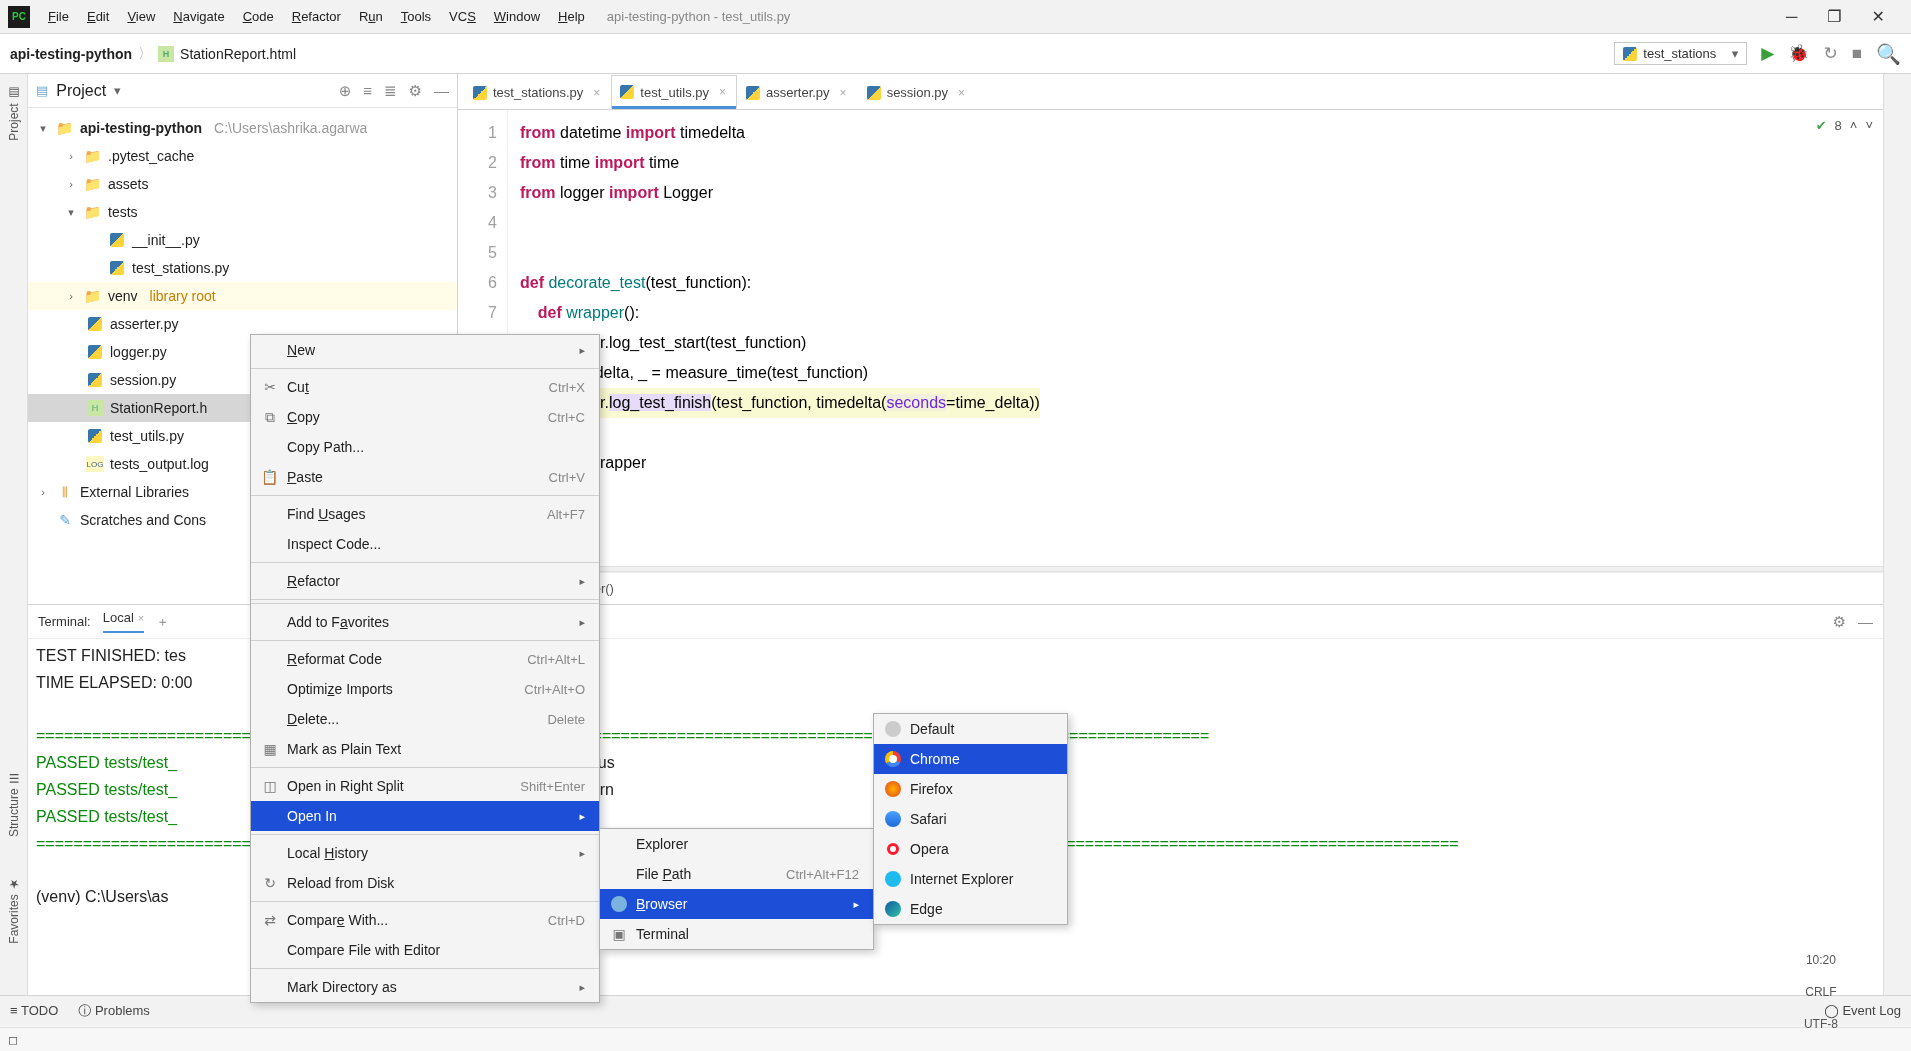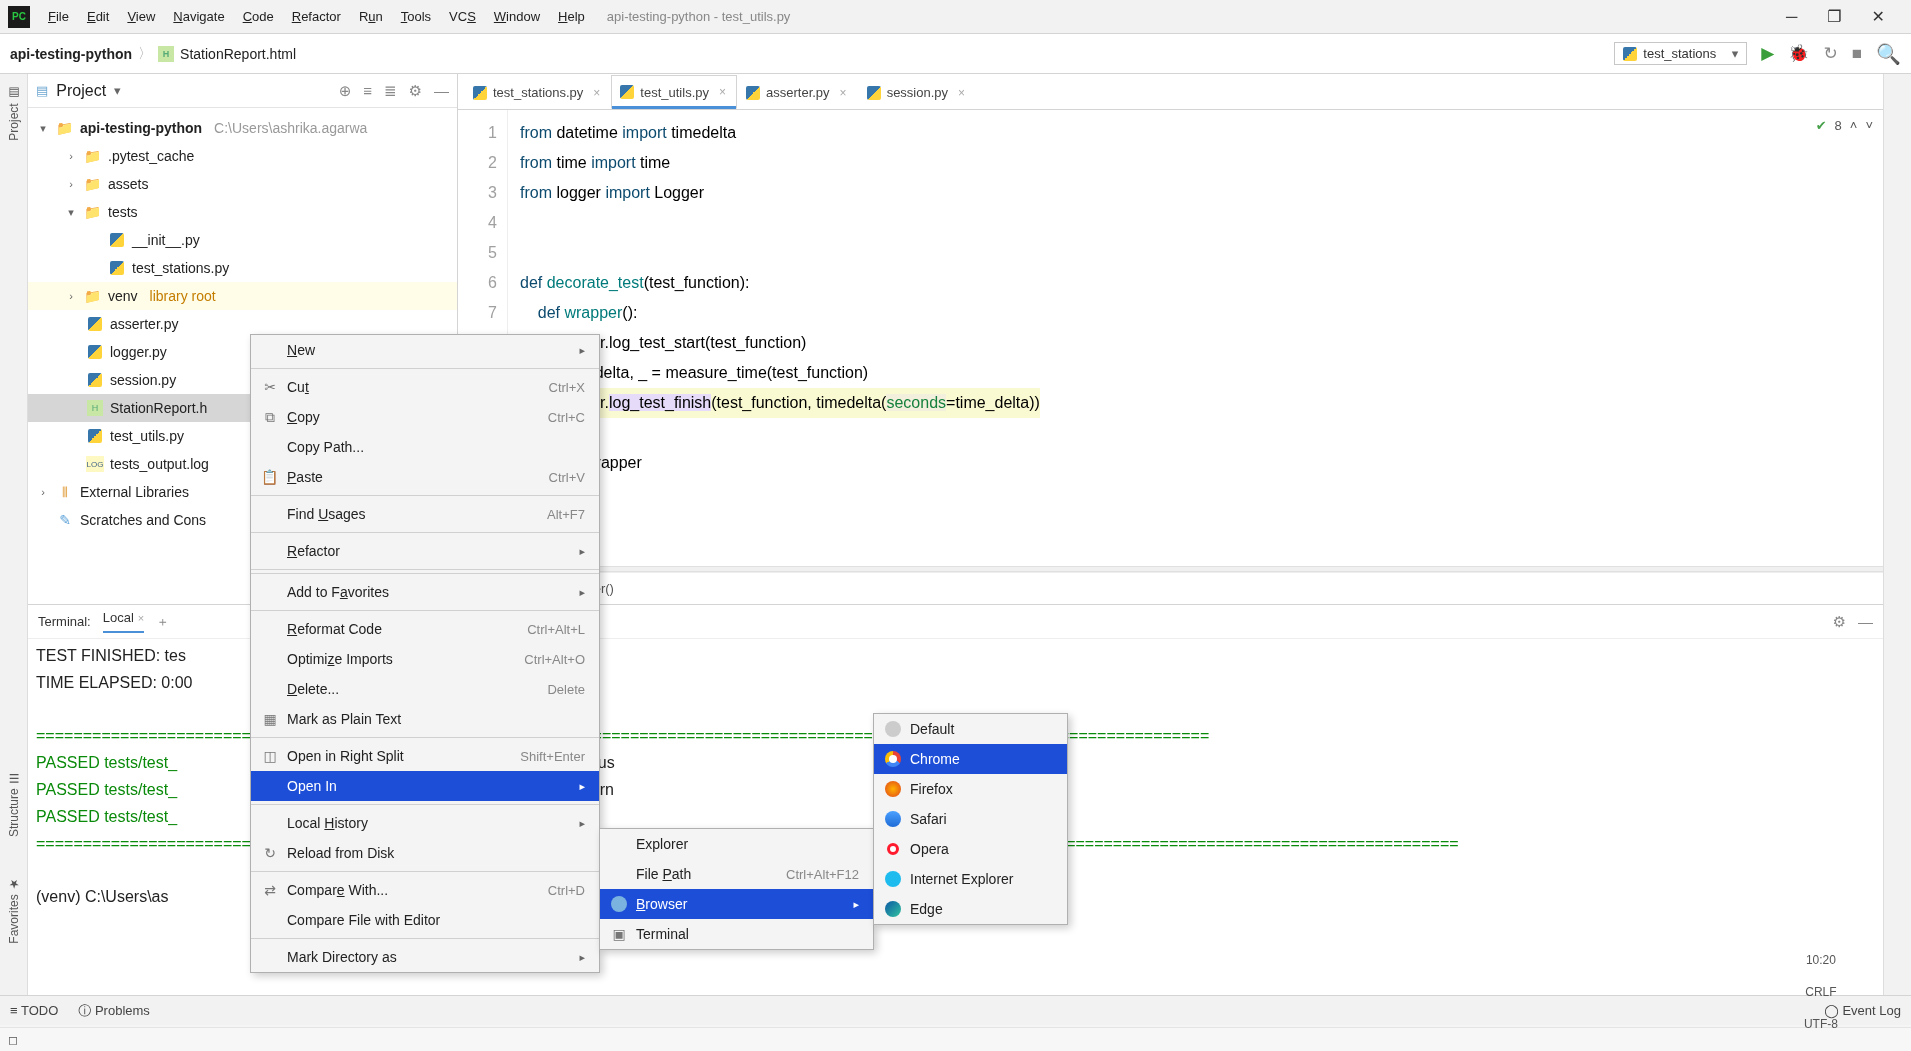--- a/index.html
+++ b/index.html
@@ -55,22 +55,22 @@
 
 .editor-area { position: absolute; left: 458px; top: 74px; right: 28px; height: 530px; background: #fff; display:flex; flex-direction:column; }
 .editor-tabs { height: 36px; display:flex; align-items:flex-end; border-bottom: 1px solid #d4d4d4; padding-left: 6px; }
 .editor-tab { height: 34px; padding: 0 10px 0 8px; display:flex; align-items:center; gap:6px; border: 1px solid transparent; border-bottom: none; font-size:13px; color:#444; position:relative; }
 .editor-tab .close-x { color:#aaa; margin-left:4px; font-size:12px; }
 .editor-tab.active { background:#fff; border-color:#d4d4d4; border-bottom:1px solid #fff; }
 .editor-tab.active::after { content:""; position:absolute; bottom:-1px; left:0; right:0; height:3px; background:#4a90d9; }
 .editor-body { flex:1; display:flex; position:relative; font-family: "Consolas","Courier New",monospace; font-size:16px; }
 .gutter { width:50px; text-align:right; padding: 8px 10px 8px 0; color:#a0a0a0; background:#fff; line-height:30px; border-right:1px solid #eee; }
 .code { padding:8px 0 8px 12px; line-height:30px; white-space:pre; }
-.code .kw { color:#0c4a6e; font-weight:400; }
-.code .nm { color:#15803d; }
+.code .kw { color:#be185d; font-weight:700; }
+.code .nm { color:#6d28d9; }
 .code .call{ color:#007a7a; }
 .code .hl { background:#e6dbf8; }
 .code .hl2 { background:#f2f0dc; }
 .editor-status { position:absolute; right:10px; top:8px; display:flex; align-items:center; gap:8px; color:#555; font-size:13px; font-family:"Segoe UI"; }
 .editor-status .check { color:#45a049; }
 .empty-band { height:6px; background:#f0f0f0; border-top:1px solid #e0e0e0; border-bottom:1px solid #e0e0e0; }
 .breadcrumb-editor { height: 32px; display:flex; align-items:center; padding:0 12px; gap:8px; font-size:13px; color:#555; border-top:1px solid #eee; position:relative; }
 .breadcrumb-editor .sep { color:#bbb; }
 
 
@@ -391,20 +391,24 @@
       <span class="ic">📋</span>
       <span class="lbl"><u>P</u>aste</span>
       <span class="sc">Ctrl+V</span>
     </div>
   <div class="sep"></div>
   <div class="row">
       <span class="ic"></span>
       <span class="lbl">Find <u>U</u>sages</span>
       <span class="sc">Alt+F7</span>
     </div>
+  <div class="row">
+      <span class="ic"></span>
+      <span class="lbl">Inspect Code...</span>
+    </div>
   <div class="sep"></div>
   <div class="row">
       <span class="ic"></span>
       <span class="lbl"><u>R</u>efactor</span>
       <span class="sub">▸</span>
     </div>
   <div class="sep"></div>
   <div class="sep"></div>
   <div class="row">
       <span class="ic"></span>

